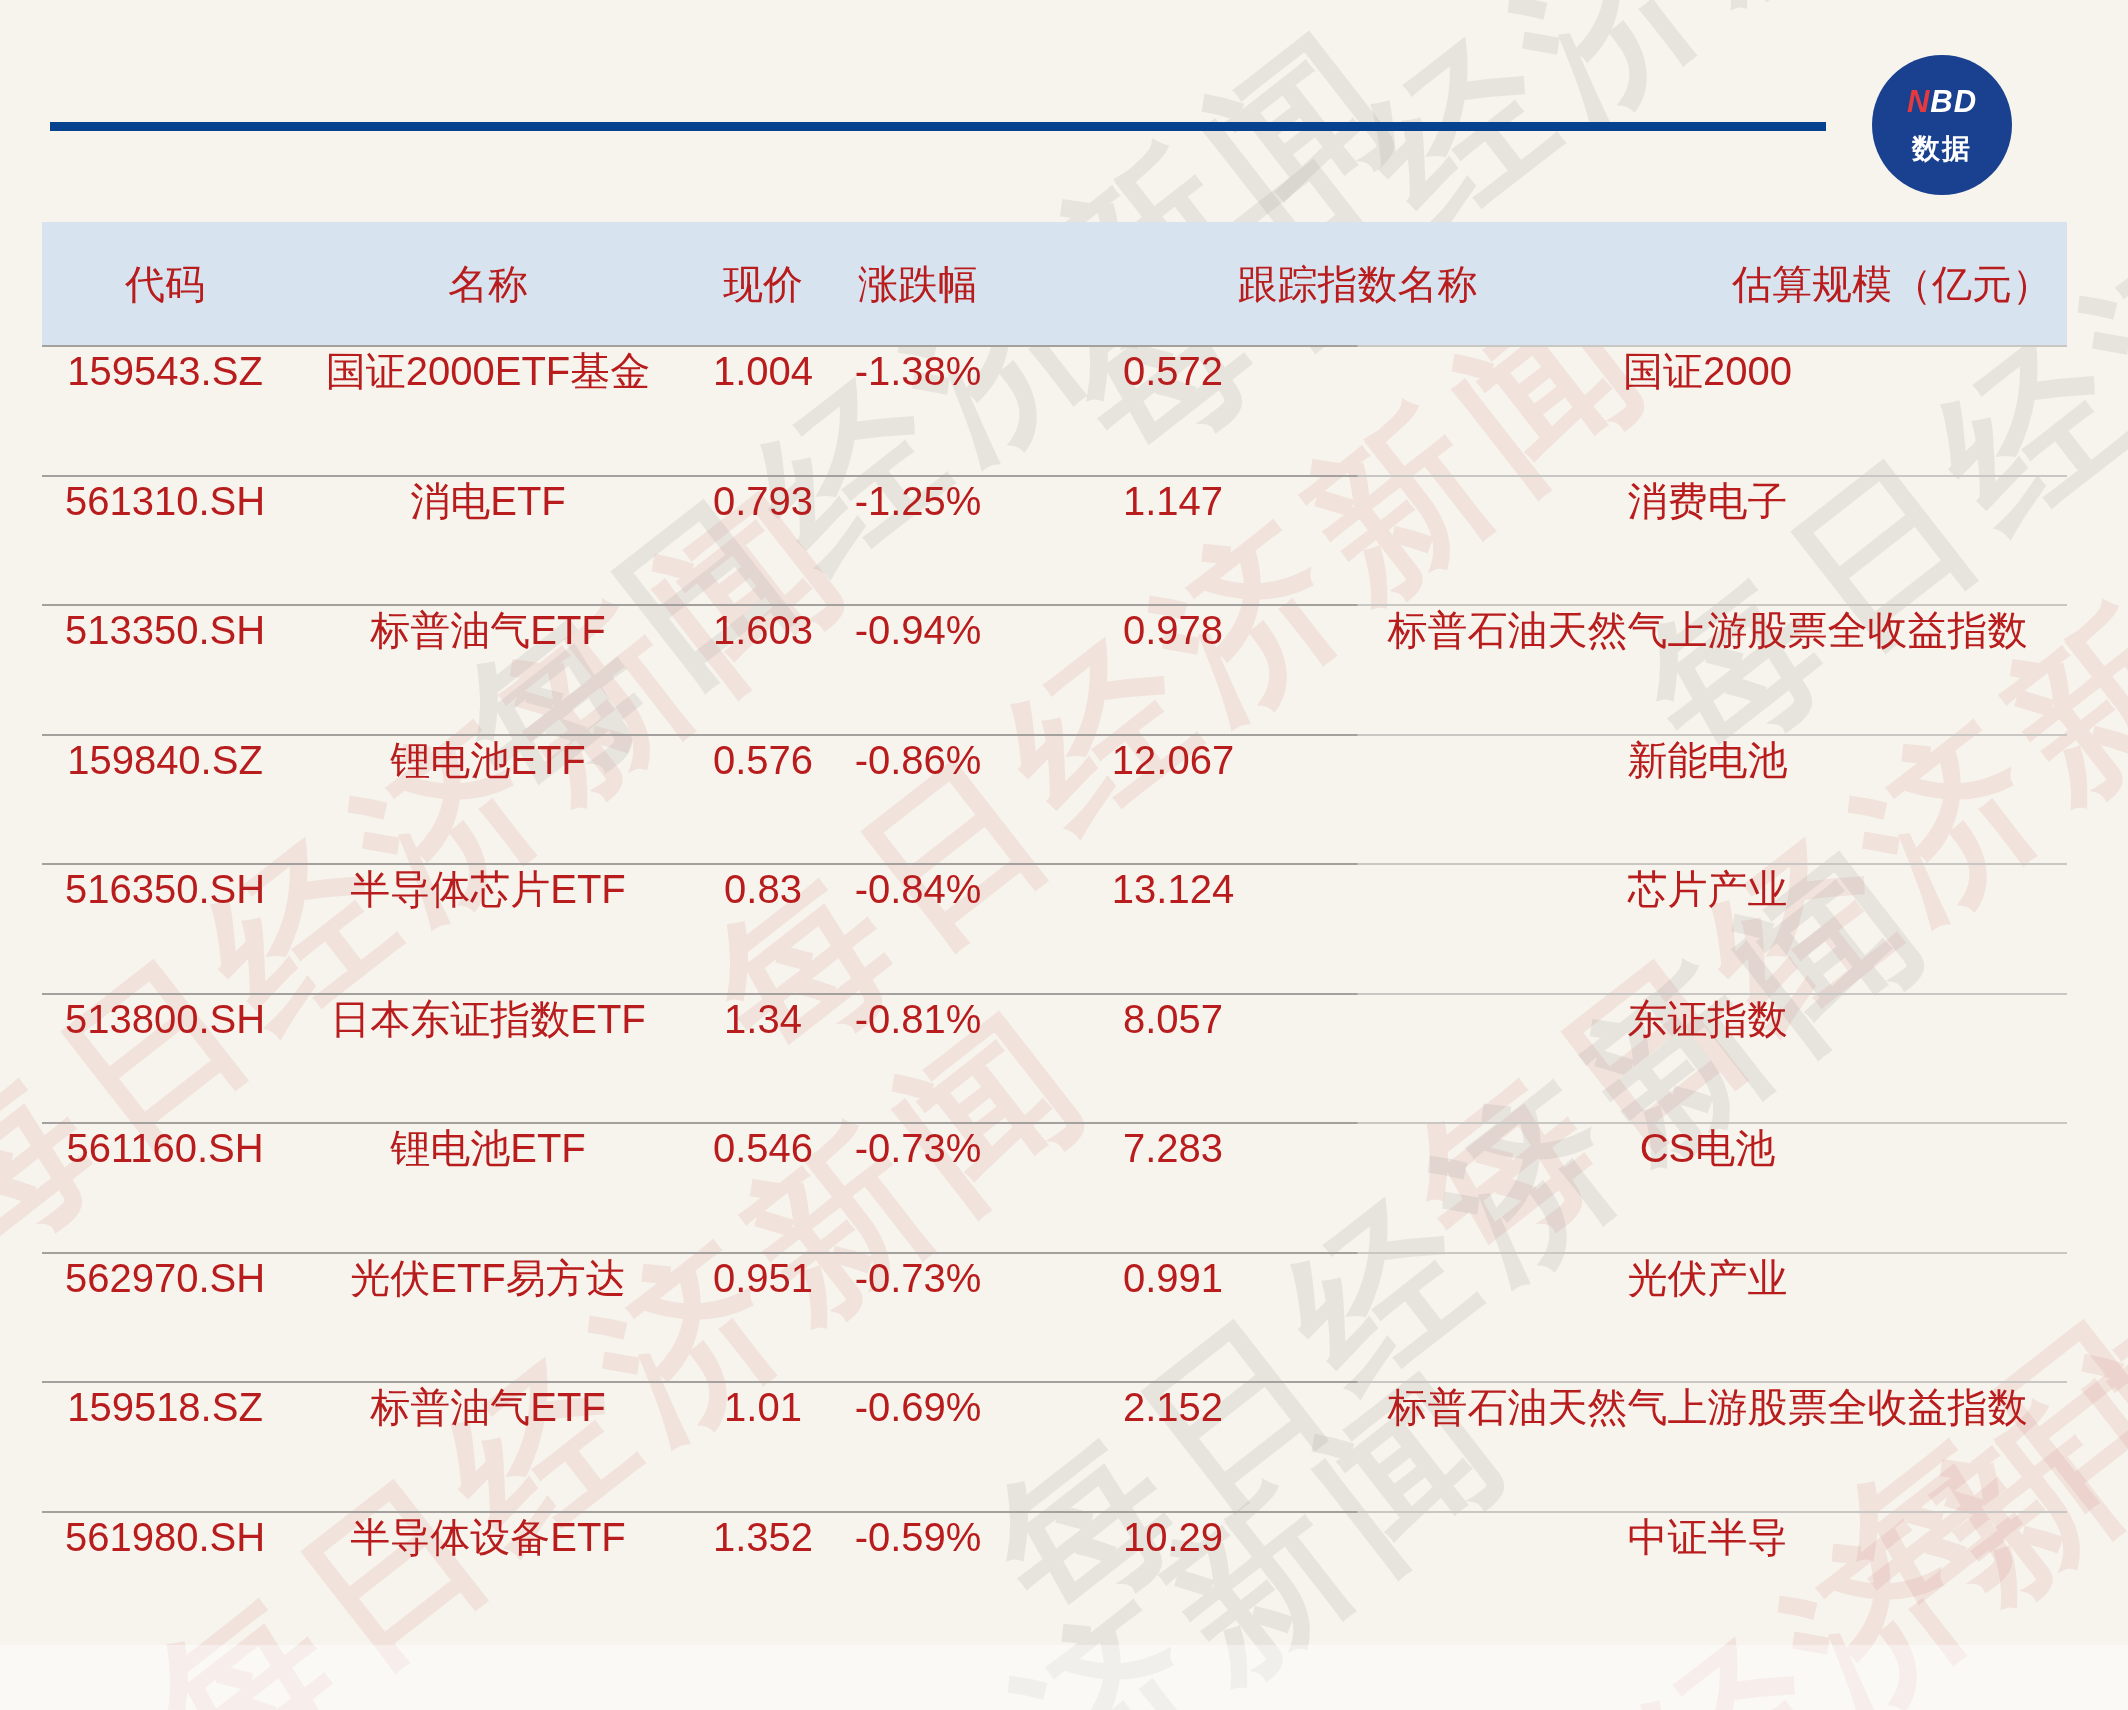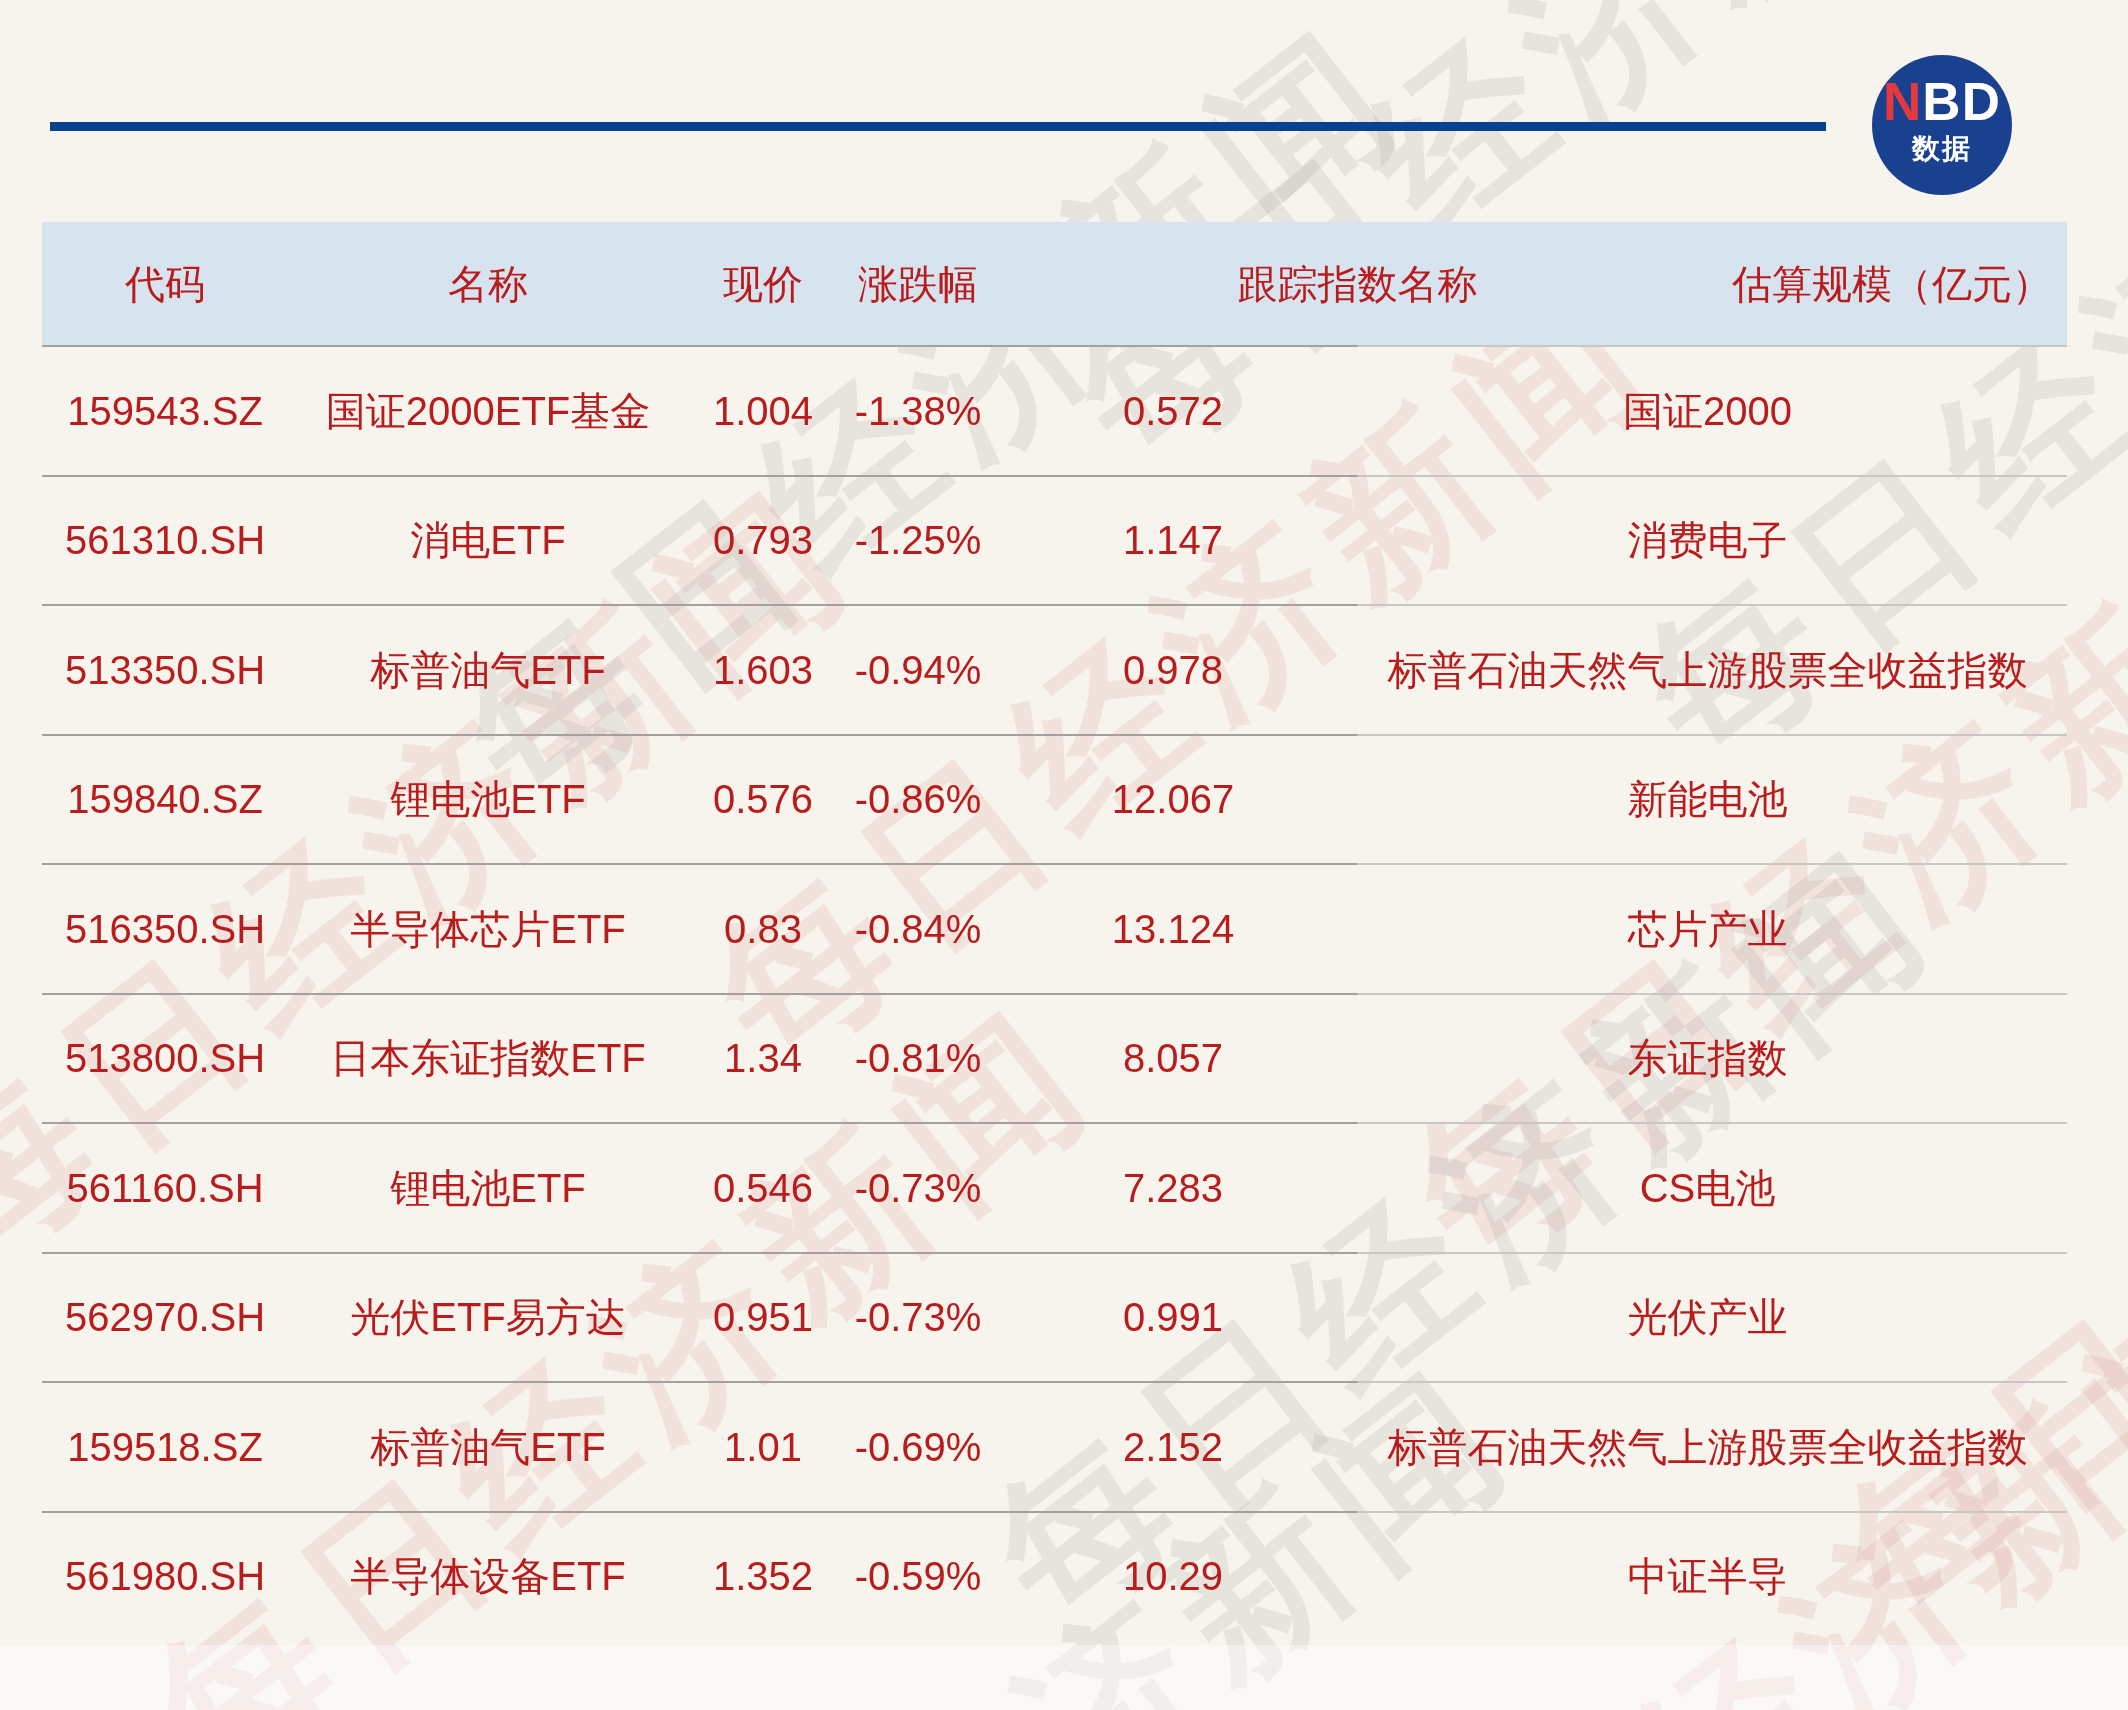--- a/index.html
+++ b/index.html
@@ -33,37 +33,37 @@
   }
   
   .logo{
     position:absolute;left:1872px;top:55px;
     width:140px;height:140px;border-radius:50%;
     background:#1a418f;
     z-index:3;
     display:flex;flex-direction:column;align-items:center;justify-content:center;
     color:#ffffff;
   }
-  .logo-l1{font-size:53px;font-weight:700;line-height:48px;letter-spacing:1px;}
+  .logo-l1{font-size:31px;font-weight:700;line-height:48px;letter-spacing:1px;font-style:italic;}
   .logo-n{color:#e43a3d;}
   .logo-l2{font-size:28px;font-weight:700;line-height:46px;letter-spacing:2px;}
   
   .table{
     position:absolute;left:42px;top:222px;
     width:2025px;
     z-index:2;
     color:#b91c1c;
   }
   .thead{
     display:flex;align-items:center;
     height:123px;
     background:#d7e4f0;
   }
   .tr{
-    display:flex;align-items:center;
+    display:flex;align-items:flex-start;
     height:127.5px;
     border-top:2px solid;
     border-image:linear-gradient(to right,#a3a09d 0,#a3a09d 64.9%,#c9c7c4 65%,#c9c7c4 100%) 1;
   }
   .th,.td{
     text-align:center;
     font-size:40px;
     line-height:1.2;
     overflow:visible;
     white-space:nowrap;

